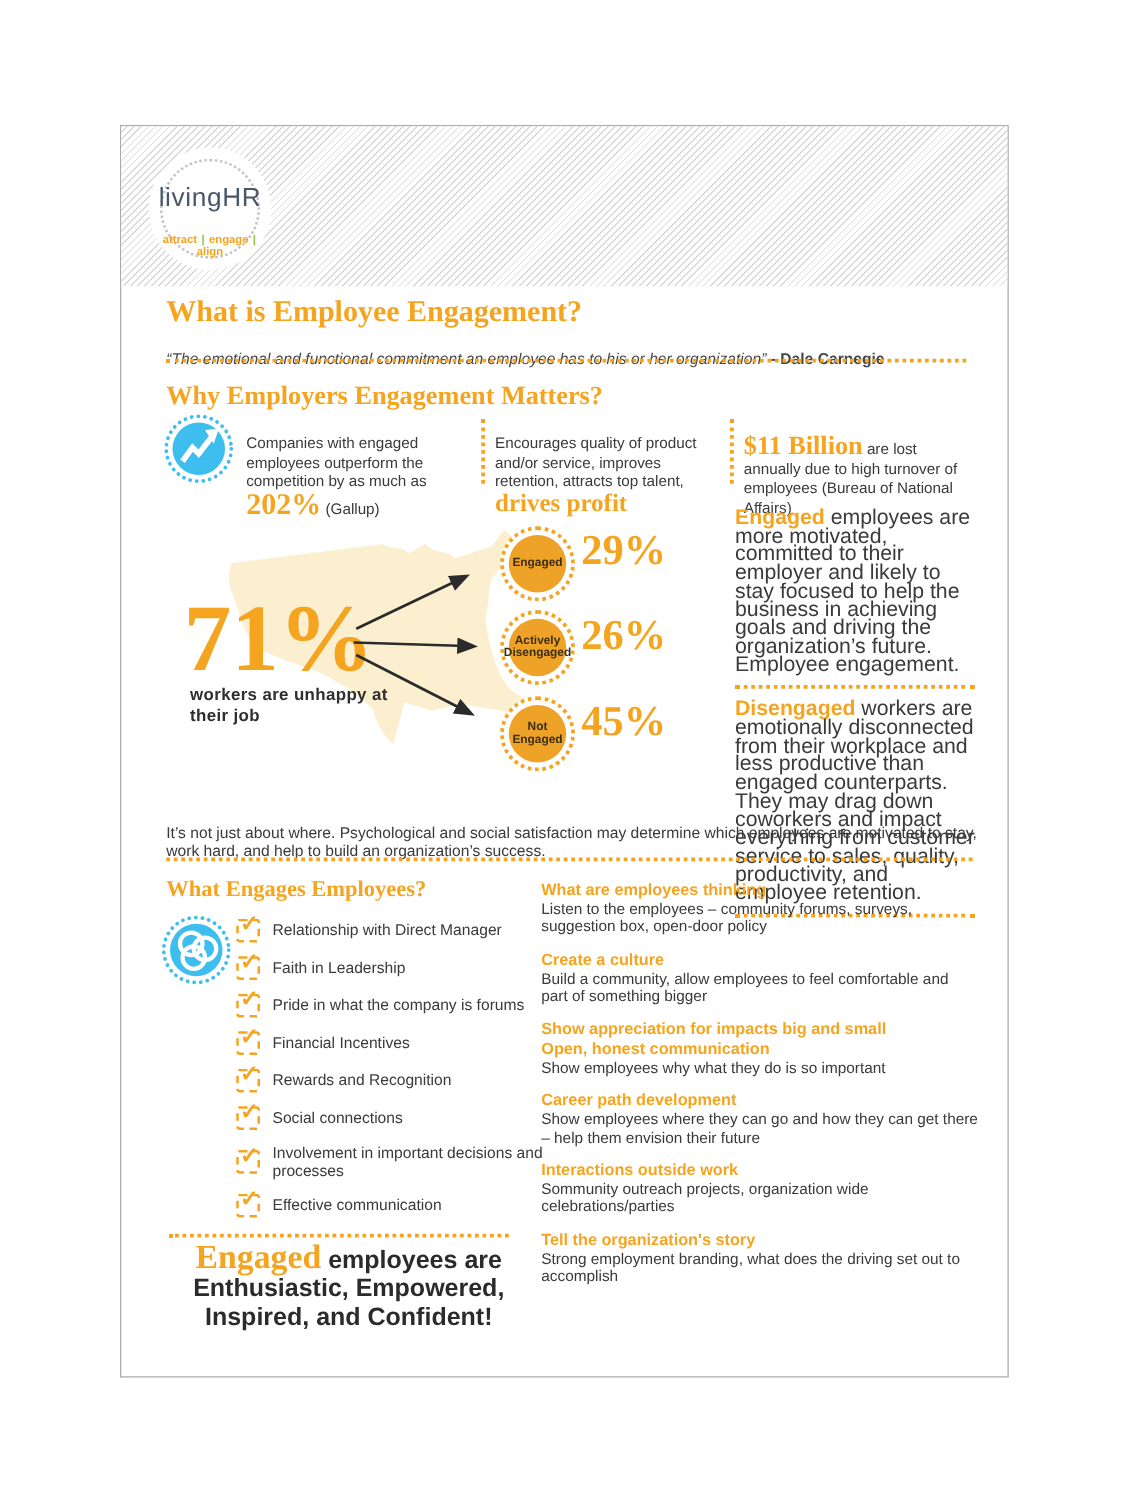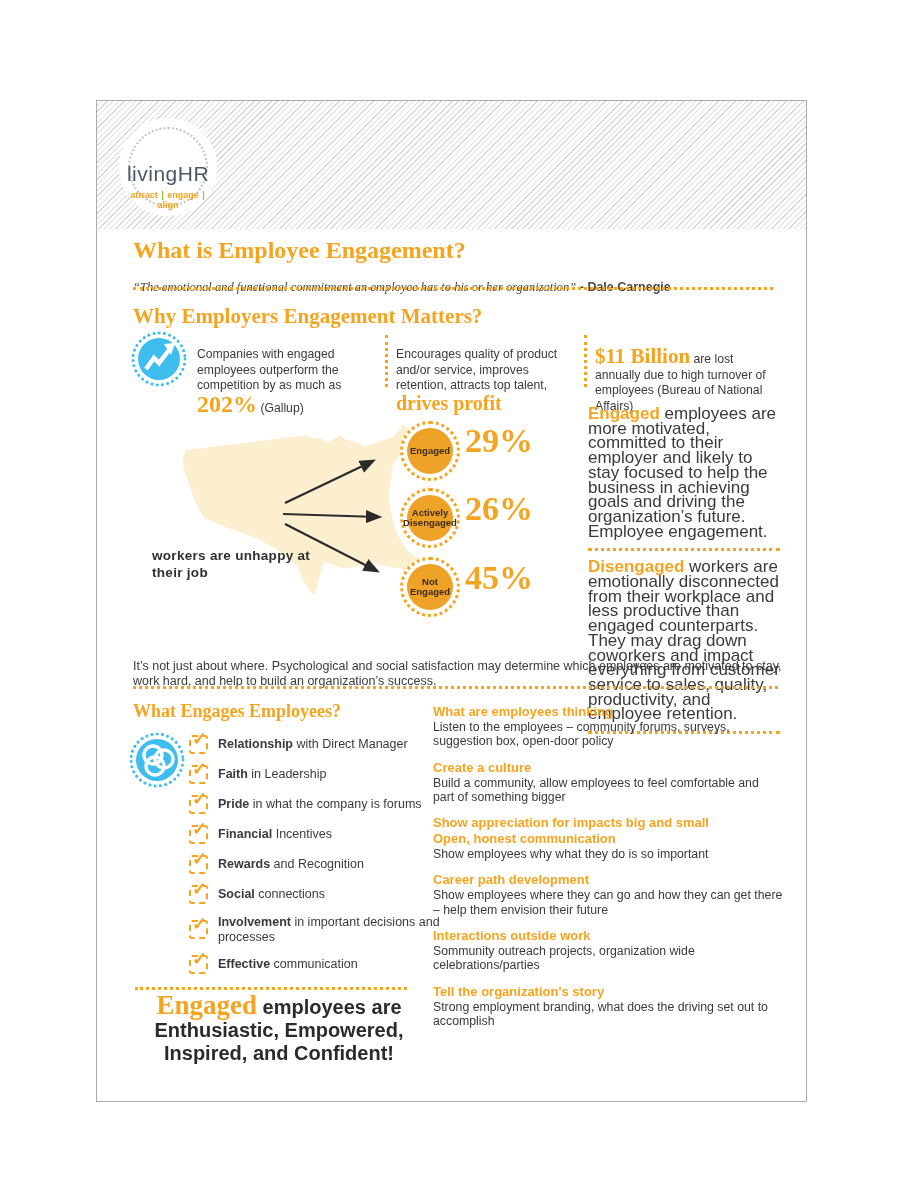--- a/index.html
+++ b/index.html
@@ -10,30 +10,30 @@
   html,body{margin:0;padding:0;}
   body{width:900px;height:1200px;background:#ffffff;position:relative;
        font-family:"Liberation Sans",sans-serif;color:var(--dark,#3A3A3A);}
   .page{position:absolute;left:96px;top:100px;width:709px;height:1000px;
         background:#fff;border:1px solid var(--border,#ABABAB);overflow:hidden;}
   .stripes{position:absolute;left:0;top:0;width:709px;height:128px;
         background:repeating-linear-gradient(135deg,#ffffff 0,#ffffff 3px,var(--stripe,#D9D9D9) 3px,var(--stripe,#D9D9D9) 4px);}
   .logo-circle{position:absolute;left:22px;top:17px;width:98px;height:98px;border-radius:50%;
         background:#fff;text-align:center;}
   .logo-dotring{position:absolute;inset:9px;border-radius:50%;border:2px dotted #c4c4c4;}
-  .logo-name{position:relative;margin-top:44px;font-size:21px;font-weight:400;
+  .logo-name{position:relative;margin-top:29px;font-size:21px;font-weight:400;
         color:var(--logo-gray,#48586A);letter-spacing:.5px;}
-  .logo-tagline{position:relative;margin-top:4px;font-size:9px;font-weight:bold;color:var(--orange,#F5A41F);}
+  .logo-tagline{position:relative;margin-top:15px;font-size:9px;font-weight:bold;color:var(--orange,#F5A41F);}
   .logo-tagline .sep{color:var(--green,#8CC63F);padding:0 1px;}
   h1,h2,h3{margin:0;font-family:"Liberation Serif",serif;color:var(--orange,#F5A41F);}
   .h1{position:absolute;left:36px;top:136px;font-size:24px;}
   .h2{position:absolute;left:36px;top:203px;font-size:21px;}
   .h3{position:absolute;left:36px;top:600px;font-size:18px;}
   .quote{position:absolute;left:36px;top:166px;width:630px;font-size:12.5px;color:#474747;}
-  .quote .qt{font-style:italic;font-family:Liberation Serif, serif;}
+  .quote .qt{font-style:italic;}
   .quote b{font-style:normal;}
 
   .dotsep{border:0;border-top:3px dotted var(--orange,#F5A41F);margin:0;height:0;}
   .sep-a{position:absolute;left:36px;top:186px;width:640px;}
   .sep-b{position:absolute;left:36px;top:585px;width:645px;}
   .sep-c{position:absolute;left:38px;top:886px;width:272px;}
   .vsep{position:absolute;top:234px;height:52px;width:0;border-left:3px dotted var(--orange,#F5A41F);}
   .vsep1{left:288px;} .vsep2{left:487px;}
 
   .icon-badge{position:absolute;width:56px;height:56px;}
@@ -69,21 +69,21 @@
 
   .money-note{position:absolute;left:36px;top:545px;width:652px;font-size:12.5px;line-height:15.5px;}
 
   .checklist{position:absolute;left:92px;top:634px;width:258px;}
   .check-item{display:flex;align-items:center;margin-bottom:11px;}
   .checkbox{position:relative;flex:0 0 19px;width:19px;height:19px;margin-right:10px;
             border:2px dashed var(--orange,#F5A41F);border-radius:3px;box-sizing:border-box;}
   .checkbox .tick{position:absolute;left:1px;top:-7px;font-size:18px;font-weight:bold;
             color:var(--orange,#F5A41F);line-height:18px;}
   .check-label{font-size:12.5px;line-height:14.5px;}
-  .check-label b{font-weight:bold;text-align:right;}
+  .check-label b{font-weight:normal;text-align:right;}
 
   .tips{position:absolute;left:336px;top:603px;width:350px;}
   .tip h4{margin:0 0 1px 0;font-family:"Liberation Sans",sans-serif;font-size:13px;
           color:var(--orange,#F5A41F);font-weight:bold;}
   .tip p{margin:0 0 11px 0;font-size:12.3px;line-height:14.3px;}
 
   .closing{position:absolute;left:36px;top:893px;width:292px;text-align:center;
            font-weight:bold;color:#2b2b2b;font-size:20px;line-height:23px;}
   .closing .lead{font-family:"Liberation Serif",serif;font-weight:bold;
            color:var(--orange,#F5A41F);font-size:27px;}
@@ -121,20 +121,21 @@
   <p class="why-col col3"><span class="big">$11 Billion</span><span> are lost annually due to high turnover of employees (Bureau of National Affairs)</span></p>
 
   <svg class="map-svg" viewBox="0 0 370 230" preserveAspectRatio="none">
     <path fill="#FBEFD0" d="M10,44 L152,28 C160,34 168,28 176,36 L192,28 C202,38 212,32 220,40
       L254,30 L266,16 L276,24 L266,44 L254,58 C250,70 252,82 248,92 L252,112
       C256,128 262,142 272,152 L288,162 L300,194 C294,200 286,192 282,182
       L264,170 L224,164 L198,170 L172,163 L162,198 C152,192 146,180 142,168
       L118,150 L94,138 L58,126 L32,116 C22,104 18,90 12,74 C6,62 6,52 10,44 Z"></path>
   </svg>
 
+  <div class="big-pct">71%</div>
   <div class="big-cap">workers are unhappy at their job</div>
 
   <svg class="arrows-svg" viewBox="0 0 230 160">
     <defs>
       <marker id="ah" markerWidth="9" markerHeight="9" refX="6" refY="3" orient="auto">
         <path d="M0,0 L7.5,3 L0,6 Z" fill="#2B2B2B"></path>
       </marker>
     </defs>
     <line x1="18" y1="62" x2="106" y2="20" stroke="#2B2B2B" stroke-width="2.2" marker-end="url(#ah)"></line>
     <line x1="16" y1="73" x2="112" y2="76" stroke="#2B2B2B" stroke-width="2.2" marker-end="url(#ah)"></line>

